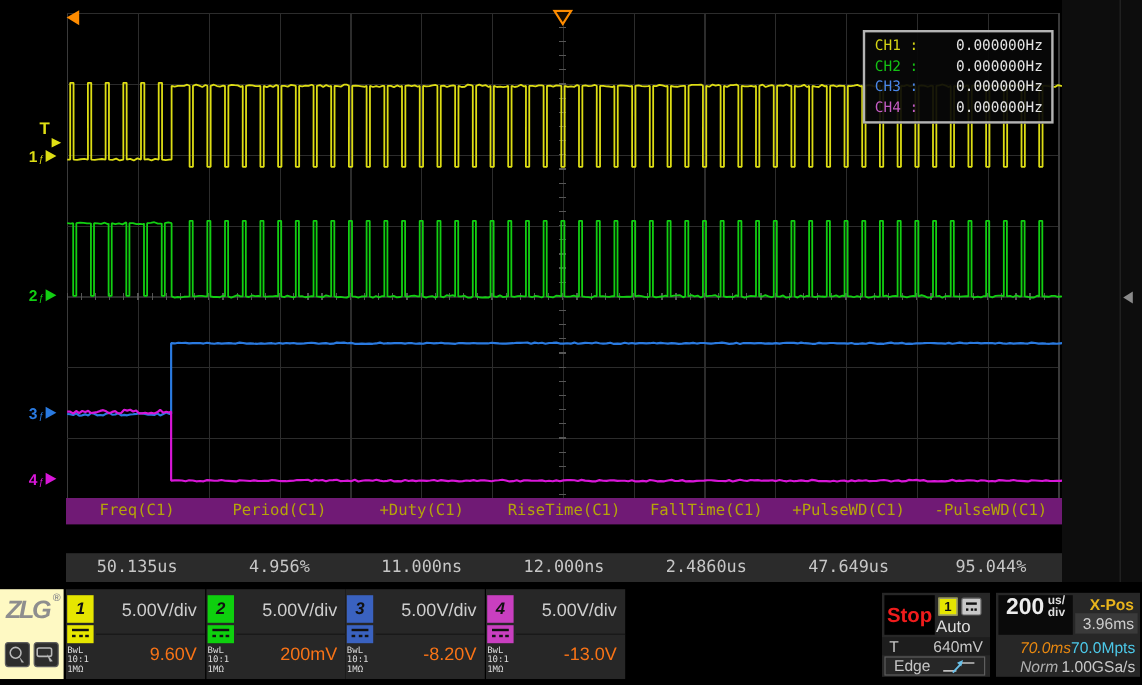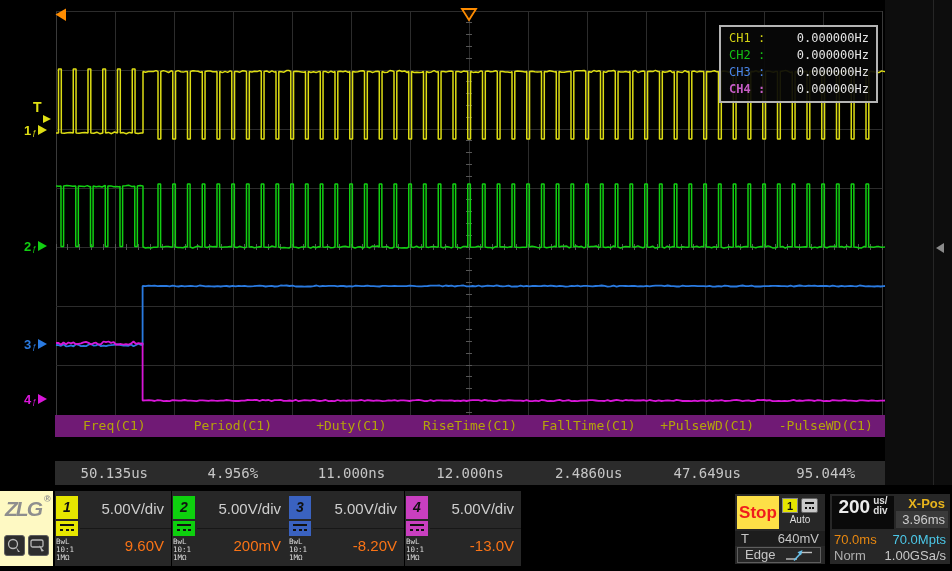--- a/index.html
+++ b/index.html
@@ -52,44 +52,44 @@
   .cpltile{position:absolute;left:1px;top:30px;width:22px;height:15px;}
   .cpl-solid{position:absolute;left:4px;top:3px;width:14px;height:2px;background:#111;}
   .cpl-dash{position:absolute;left:4px;top:8px;width:14px;height:2px;display:flex;justify-content:space-between;}
   .cpl-dash i{display:block;width:3px;height:2px;background:#111;}
   .probe{position:absolute;left:1px;top:47px;font-size:7.5px;line-height:8px;color:#dcdcdc;font-family:"DejaVu Sans Mono",monospace;}
   .scale{position:absolute;top:9px;right:7px;font-size:15px;color:#cecece;}
   .offset{position:absolute;top:46px;right:7px;font-size:15px;color:#f97316;}
   .secdiv{position:absolute;left:25px;right:0;top:37px;border-top:1px solid #171717;}
 
   .trigpanel{position:absolute;left:735px;top:3px;width:90px;height:70px;background:#272727;}
-  .stoptile{position:absolute;left:2px;top:2px;width:42px;height:33px;background:#fde047;text-align:center;line-height:33px;}
+  .stoptile{position:absolute;left:2px;top:2px;width:42px;height:33px;background:#000000;text-align:center;line-height:33px;}
   .stoptile span{font-size:17px;font-weight:bold;}
   .srcchip{position:absolute;left:47px;top:4px;width:16px;height:15px;text-align:center;line-height:15px;font-size:11px;font-weight:bold;color:#111;border:1px solid #888;box-sizing:border-box;}
   .cplchip{position:absolute;left:66px;top:4px;width:17px;height:15px;background:#c8c8c8;border-radius:2px;border:1px solid #666;box-sizing:border-box;}
   .cplchip .cpl-solid{left:3px;top:3px;width:9px;}
   .cplchip .cpl-dash{left:3px;top:8px;width:9px;}
   .cplchip .cpl-dash i{width:2px;}
-  .automode{position:absolute;left:45px;top:20px;width:40px;text-align:center;font-size:10px;color:#dedede;}
+  .automode{position:absolute;left:45px;top:20px;width:40px;text-align:left;font-size:14px;color:#dedede;}
   .trow{position:absolute;left:0;top:37px;width:90px;height:15px;background:#1d1d1d;font-size:13px;color:#c6c6c6;line-height:15px;}
   .trow .tl{position:absolute;left:6px;}
   .trow .tvv{position:absolute;right:6px;}
   .edgebox{position:absolute;left:2px;top:53px;width:84px;height:16px;border:1px solid #5e5e5e;box-sizing:border-box;font-size:13px;color:#c6c6c6;line-height:14px;}
   .edgebox .el{position:absolute;left:7px;}
   .edgebox svg{position:absolute;right:6px;top:1px;}
 
   .tbpanel{position:absolute;left:830px;top:3px;width:120px;height:70px;background:#272727;}
   .tbbox{position:absolute;left:2px;top:2px;width:62px;height:33px;background:#0a0a0a;display:flex;align-items:flex-start;justify-content:center;gap:3px;}
   .tbbox .tbv{font-size:19px;font-weight:bold;color:#ececec;}
   .tbbox .tbu{font-size:10px;line-height:10px;font-weight:bold;color:#dedede;}
   .xpos-label{position:absolute;right:5px;top:2px;font-size:13px;font-weight:bold;}
   .xpos-val{position:absolute;right:2px;top:17px;width:52px;height:17px;background:#3a3a3a;text-align:right;
     padding-right:3px;box-sizing:border-box;font-size:13px;color:#cccccc;line-height:17px;}
   .hrow{position:absolute;left:0;width:120px;height:15px;font-size:13px;line-height:15px;}
-  .hrow .hl{position:absolute;left:4px;}
+  .hrow .hl{position:absolute;left:20px;font-style:italic;}
   .hrow .hr{position:absolute;right:4px;}
 
   .black-gap{position:absolute;left:0;top:485px;width:952px;height:6px;background:#000;}
   .bottom-strip{position:absolute;left:0;top:566px;width:952px;height:5px;background:#000;}
 </style>
 </head>
 <body>
 
 <div class="screen">
 
@@ -249,21 +249,21 @@
     </div>
     <div class="freqrow">
       <span style="color: rgb(20, 192, 20);">CH2 :</span>
       <span class="fv">0.000000Hz</span>
     </div>
     <div class="freqrow">
       <span style="color: rgb(74, 134, 232);">CH3 :</span>
       <span class="fv">0.000000Hz</span>
     </div>
     <div class="freqrow">
-      <span style="color: rgb(196, 92, 196); font-weight: bold;">CH4 :</span>
+      <span style="color: rgb(196, 92, 196);">CH4 :</span>
       <span class="fv">0.000000Hz</span>
     </div>
   </div>
 
   <div class="t-marker" id="marker-trig" style="top: 101px;">
     <span>T</span>
     <div class="tri"></div>
   </div>
   <div class="mk" id="marker-ch1" style="top: 122px; color: rgb(221, 221, 20);">
     <span>1</span>

